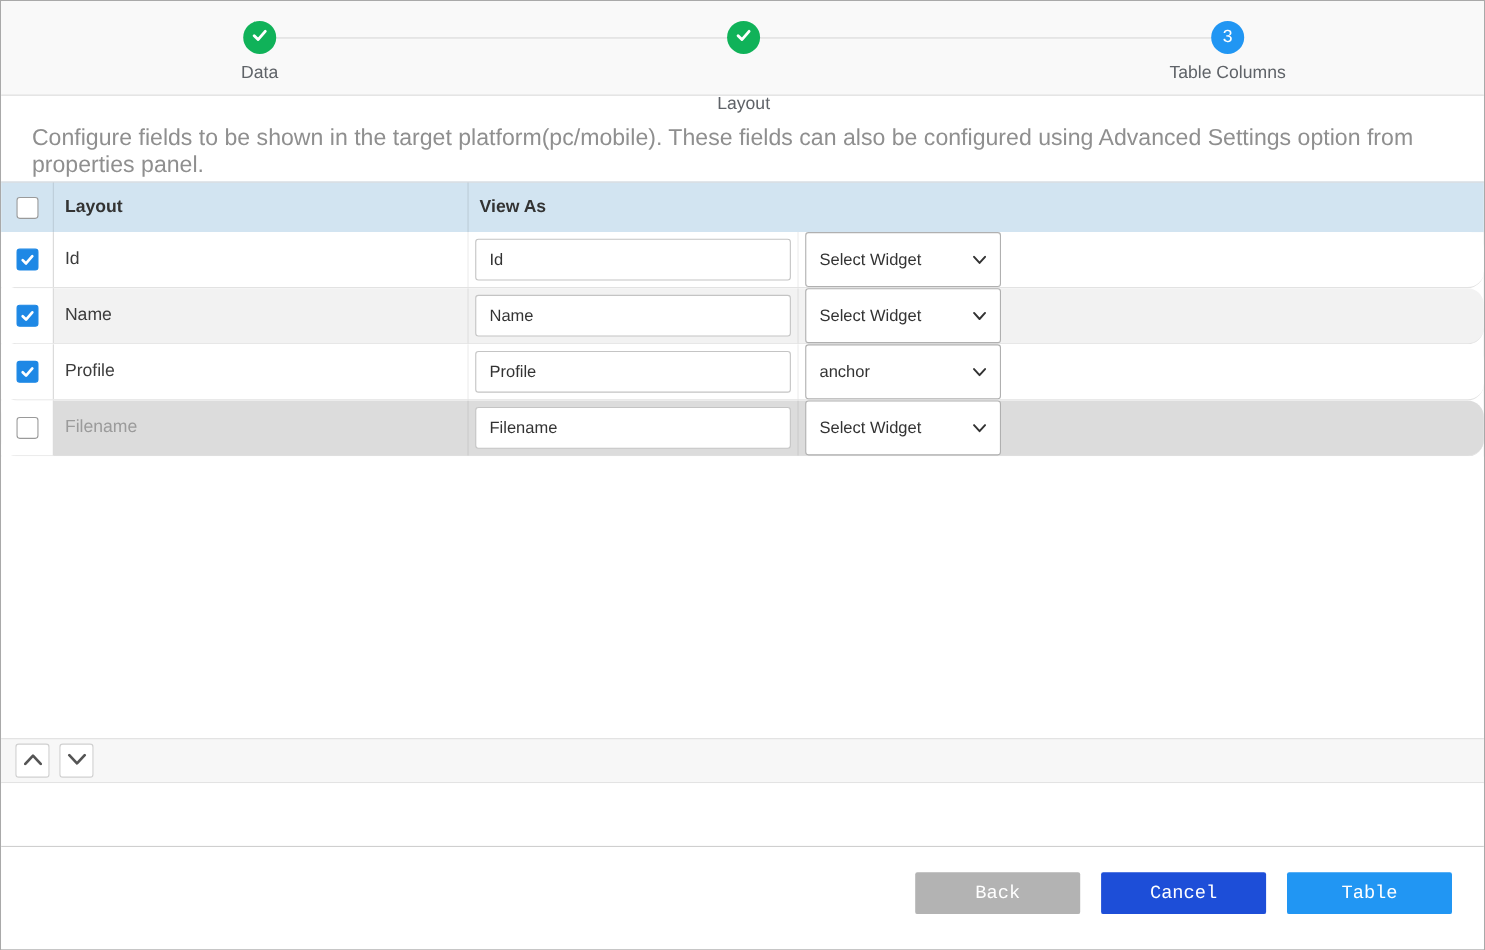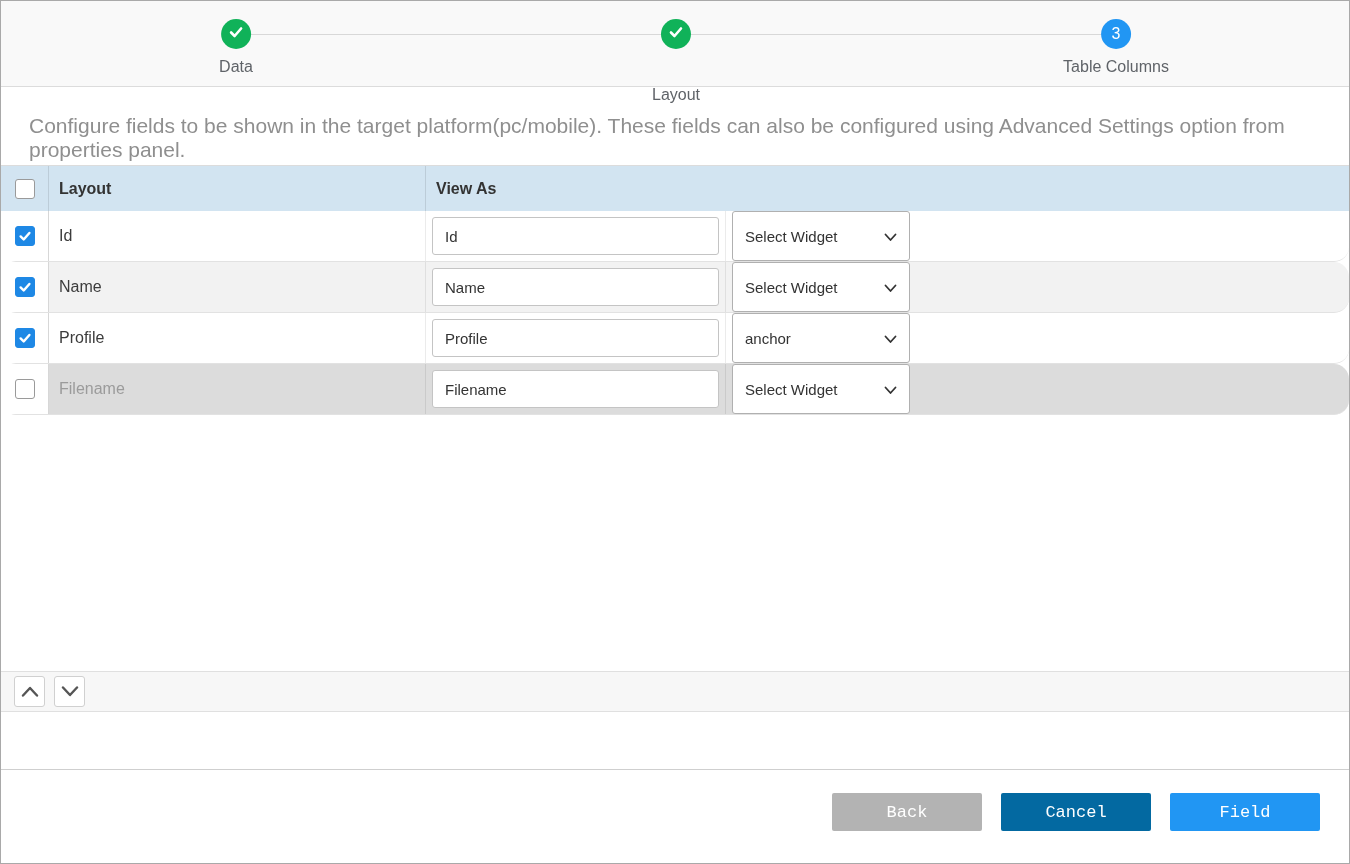--- a/index.html
+++ b/index.html
@@ -56,21 +56,21 @@
 
   
   .reorder { height:41px; flex:0 0 41px; background:#f7f7f7; border-top:1px solid #e0e0e0; border-bottom:1px solid #e0e0e0; display:flex; align-items:center; padding-left:13px; gap:9px; }
   .arrow-btn { width:31px; height:31px; background:#fff; border:1px solid #d0d0d0; border-radius:3px; display:flex; align-items:center; justify-content:center; cursor:pointer; }
 
   
   .gap2 { height:57px; flex:0 0 57px; background:#fff; }
   .footer { height:94px; flex:0 0 94px; border-top:1px solid #cfcfcf; background:#fff; display:flex; justify-content:flex-end; align-items:flex-start; padding:23px 29px 0 0; gap:19px; }
   .btn { width:150px; height:38px; border:none; border-radius:2px; font-size:17px; color:#fff; font-family:Liberation Mono, monospace; cursor:pointer; }
   .btn-back { background:#b3b3b3; }
-  .btn-cancel { background:#0369a1; }
+  .btn-cancel { background:#1d4ed8; }
   .btn-done { background:#2196f3; }
 </style>
 </head>
 <body>
 
 <div class="dialog">
 
 
   <div class="stepper">
     <div class="connector"></div>
@@ -223,16 +223,16 @@
           </svg>
       </span>
     </div>
   </div>
 
   <div class="gap2"></div>
 
   <div class="footer">
     <button class="btn btn-back">Back</button>
     <button class="btn btn-cancel">Cancel</button>
-    <button class="btn btn-done">Field</button>
+    <button class="btn btn-done">Table</button>
   </div>
 
 </div>
 
 </body></html>

